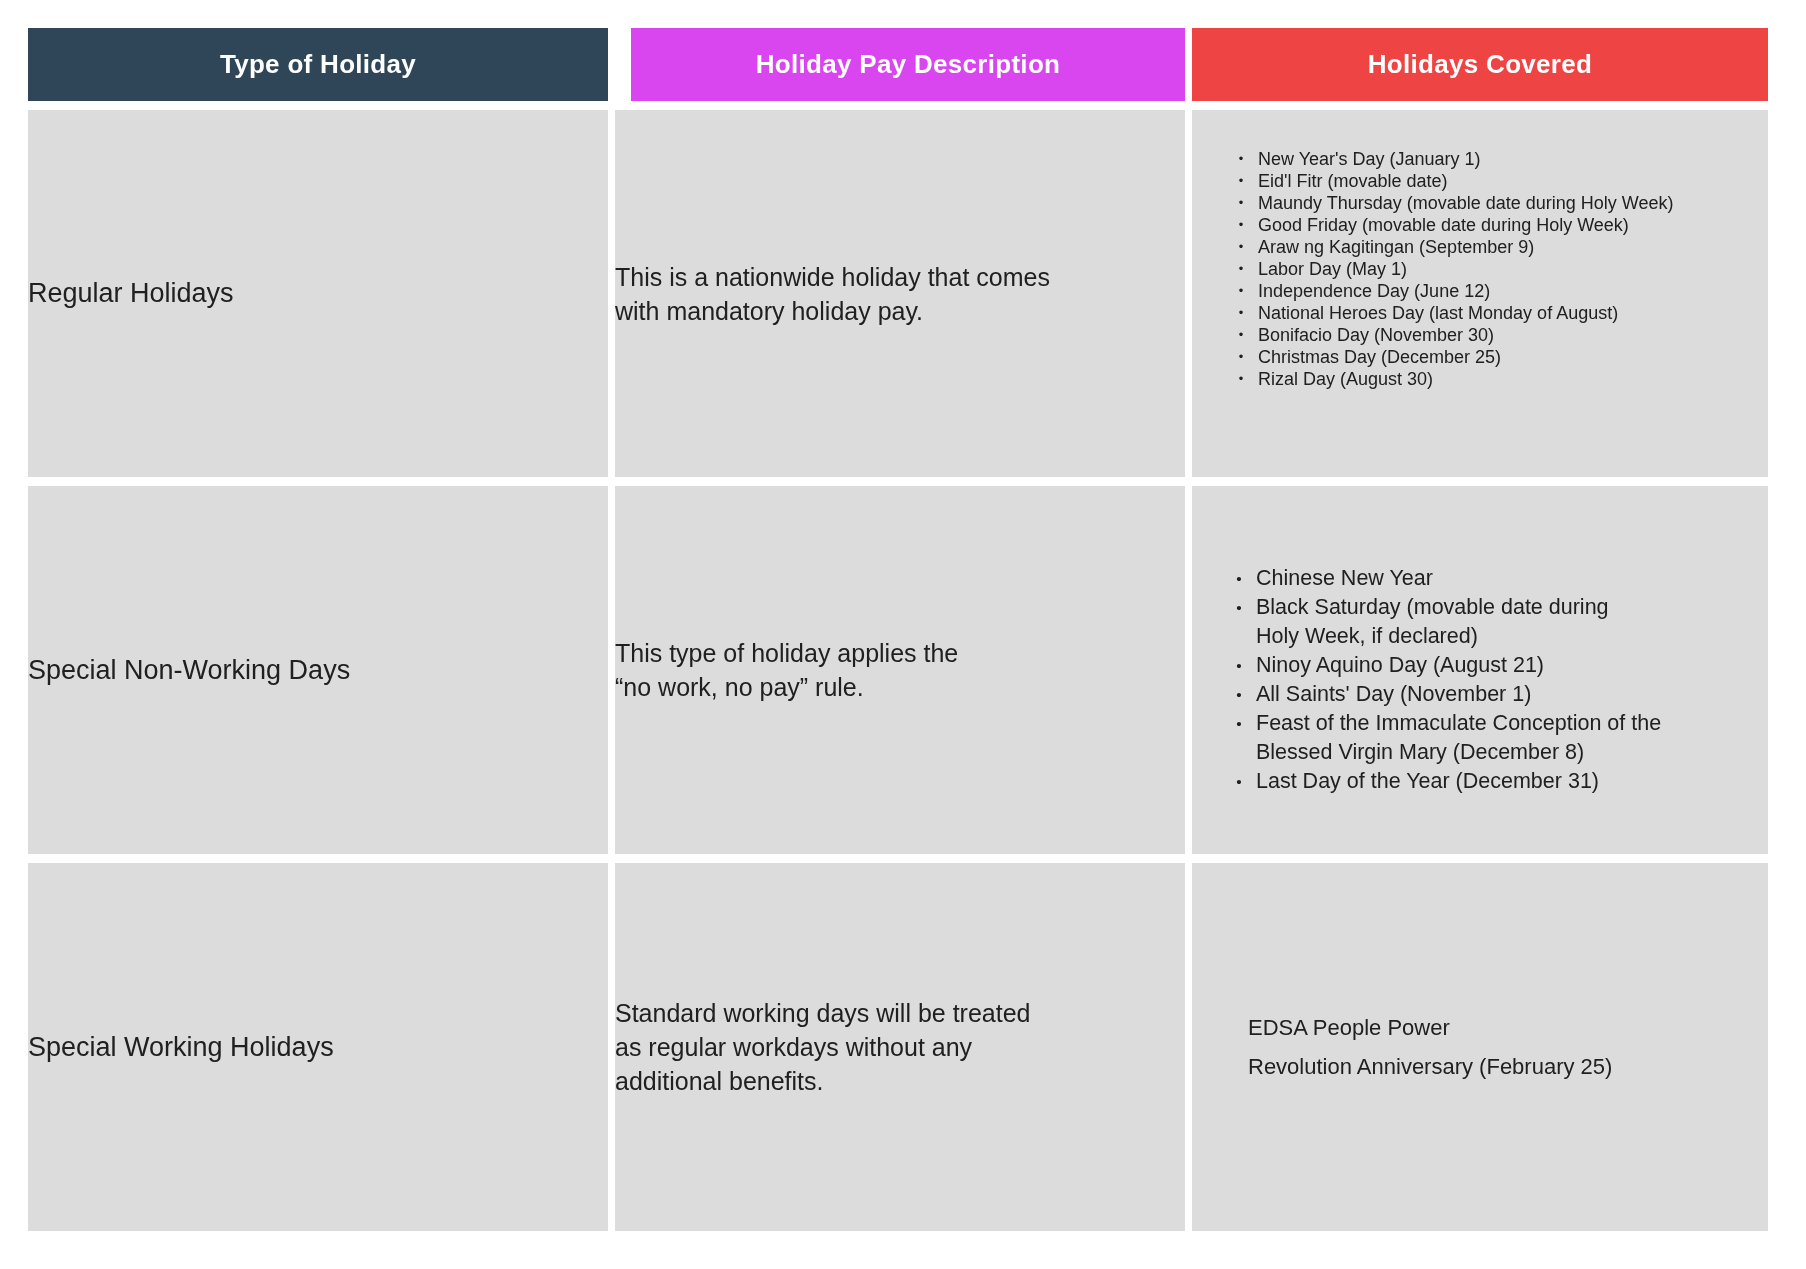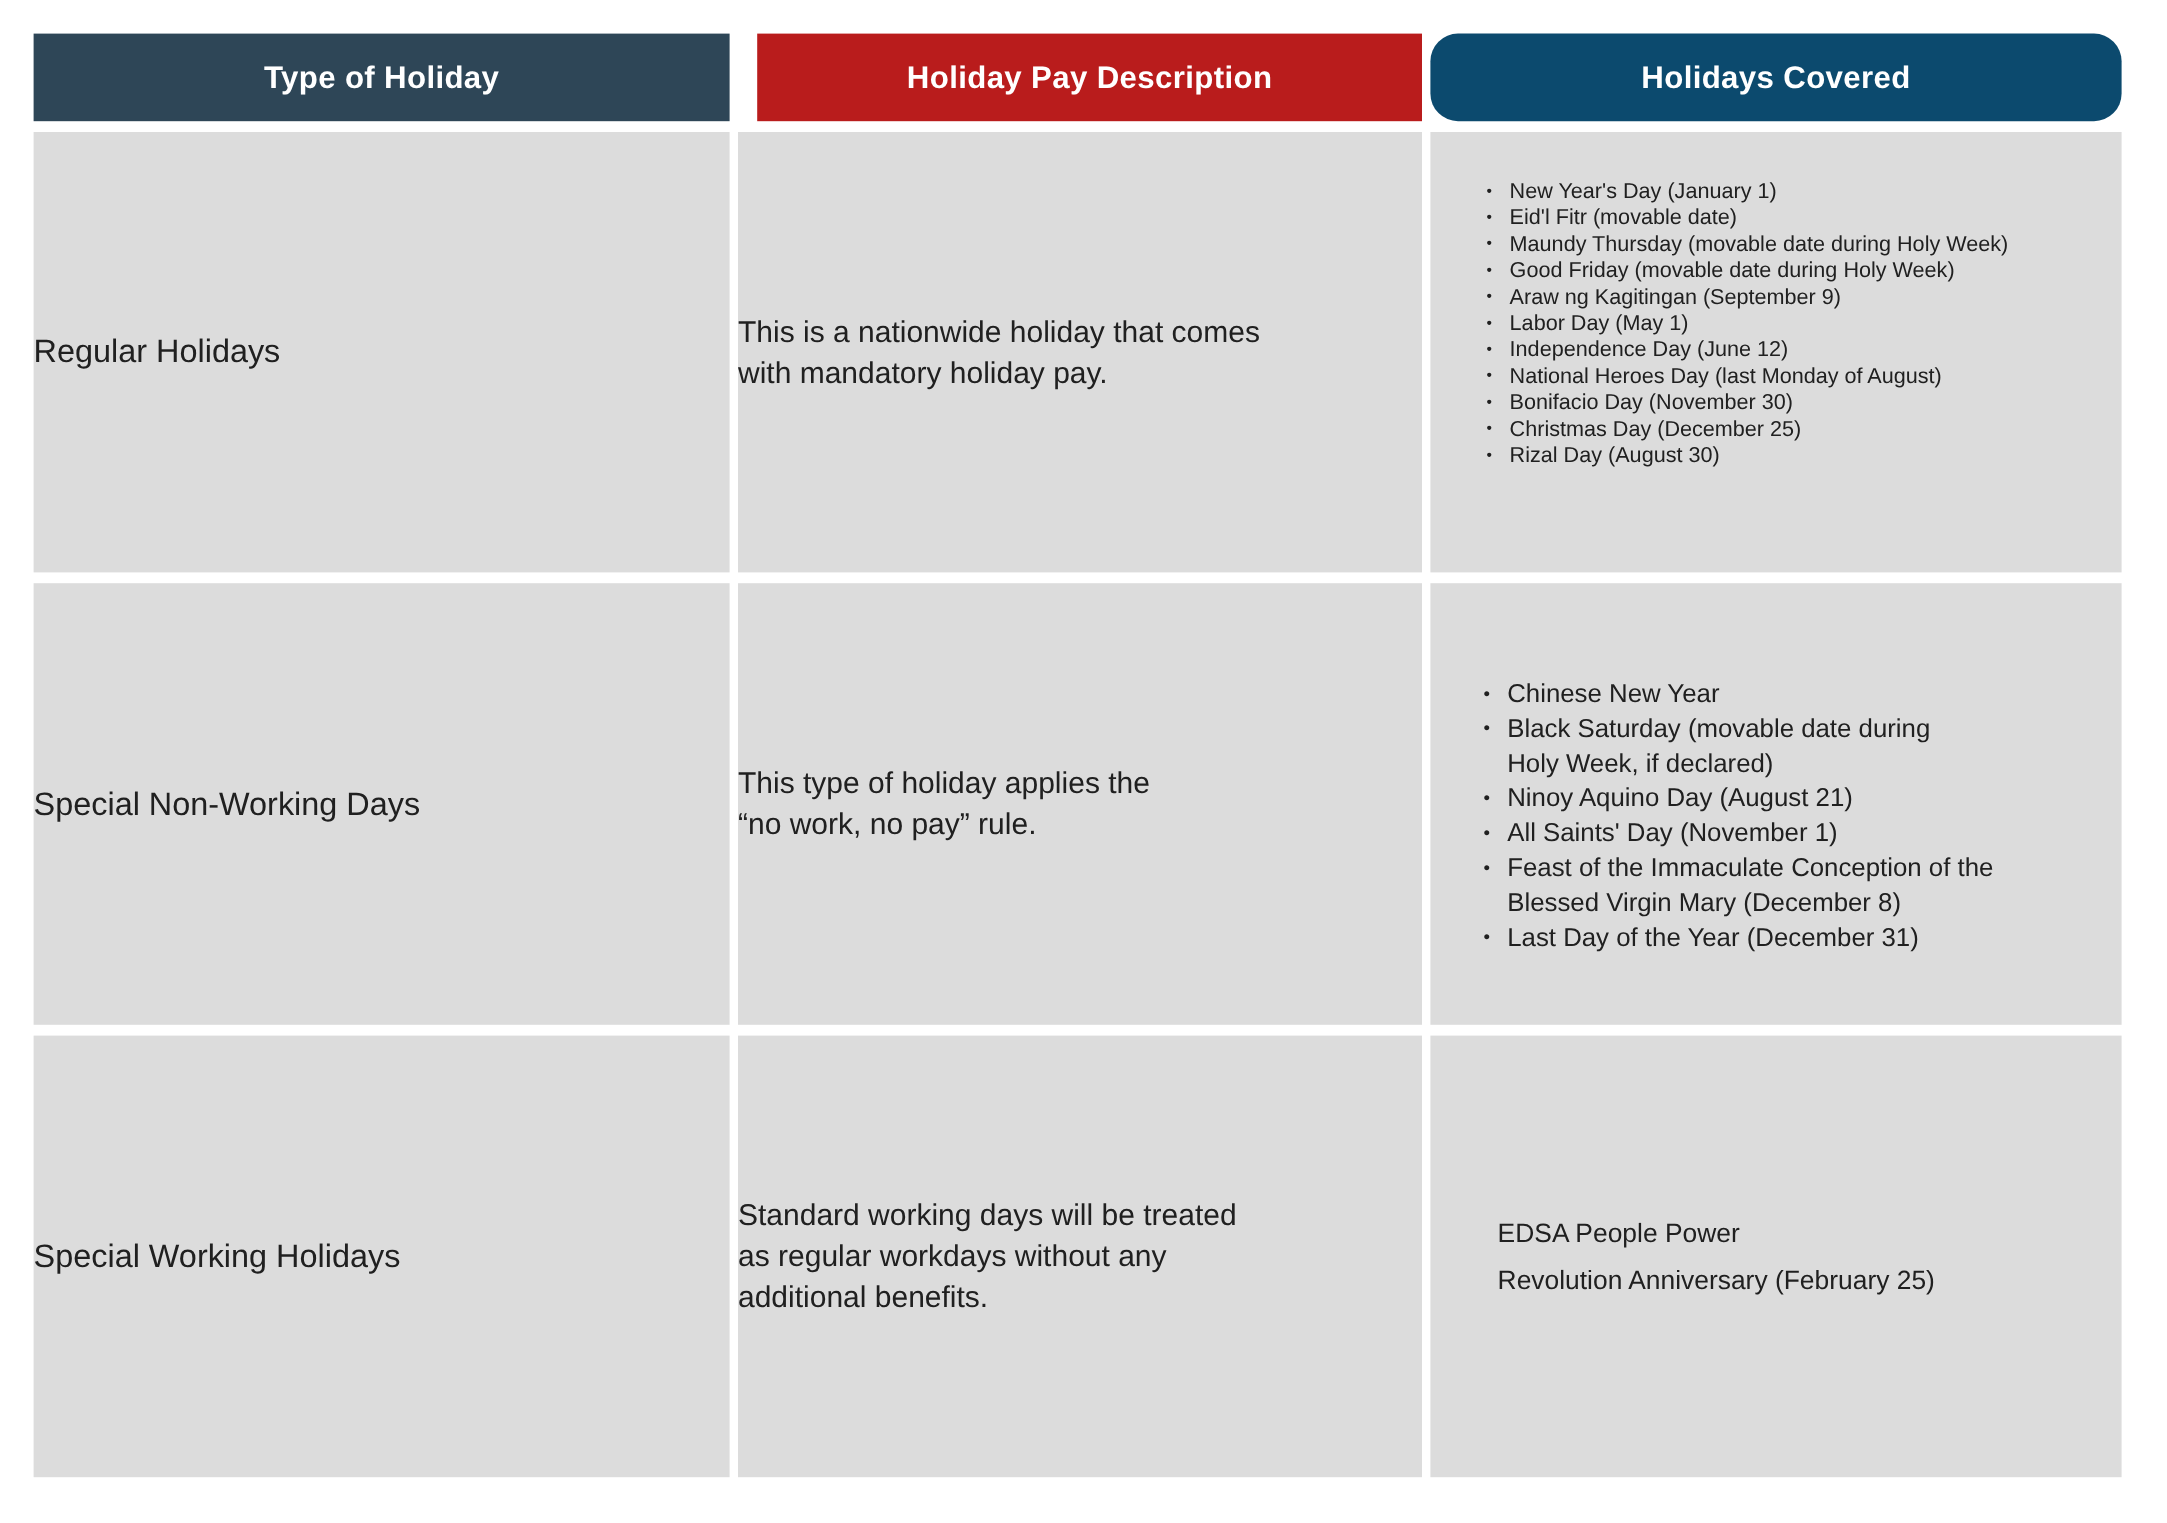--- a/index.html
+++ b/index.html
@@ -4,22 +4,22 @@
 <style>
   * { margin:0; padding:0; box-sizing:border-box; }
   html,body { width:1806px; height:1269px; background:#ffffff;
               font-family:"Liberation Sans","DejaVu Sans",sans-serif; color:#202020; }
   .table-wrap { position:absolute; left:28px; top:28px; width:1740px;
                 display:grid; grid-template-columns:580px 570px 576px;
                 grid-template-rows:73px 367px 368px 368px; gap:9px 7px; }
   .hdr { display:flex; align-items:center; justify-content:center;
          color:#ffffff; font-size:26px; font-weight:600; letter-spacing:0.3px; }
   .hdr-type    { background:#2e4657; }
-  .hdr-pay     { background:#b91c1c;margin-left:16px; }
-  .hdr-covered { background:#0c4a6e;border-radius:23px; }
+  .hdr-pay     { background:#d946ef;margin-left:16px; }
+  .hdr-covered { background:#ef4444; }
   .cell { background:#dcdcdc; display:flex; flex-direction:column; justify-content:center; }
   .type-cell { font-size:27px; }
   .desc-cell { font-size:25px; line-height:34px; white-space:pre-line; }
   .list-cell ul { list-style:none; }
   .list-cell li { display:flex; }
   .bullet { width:36px; padding-left:2px; text-align:center; flex:0 0 36px; font-size:0.72em; }
   .item-text { white-space:pre-line; }
   .row1-list { padding-left:30px; padding-bottom:50px; font-size:18px; line-height:22px; }
   .row2-list { padding-left:28px; padding-top:20px; font-size:21.5px; line-height:29px; }
   .plain-holiday { padding-left:56px; font-size:22px; line-height:39px; white-space:pre-line; }

